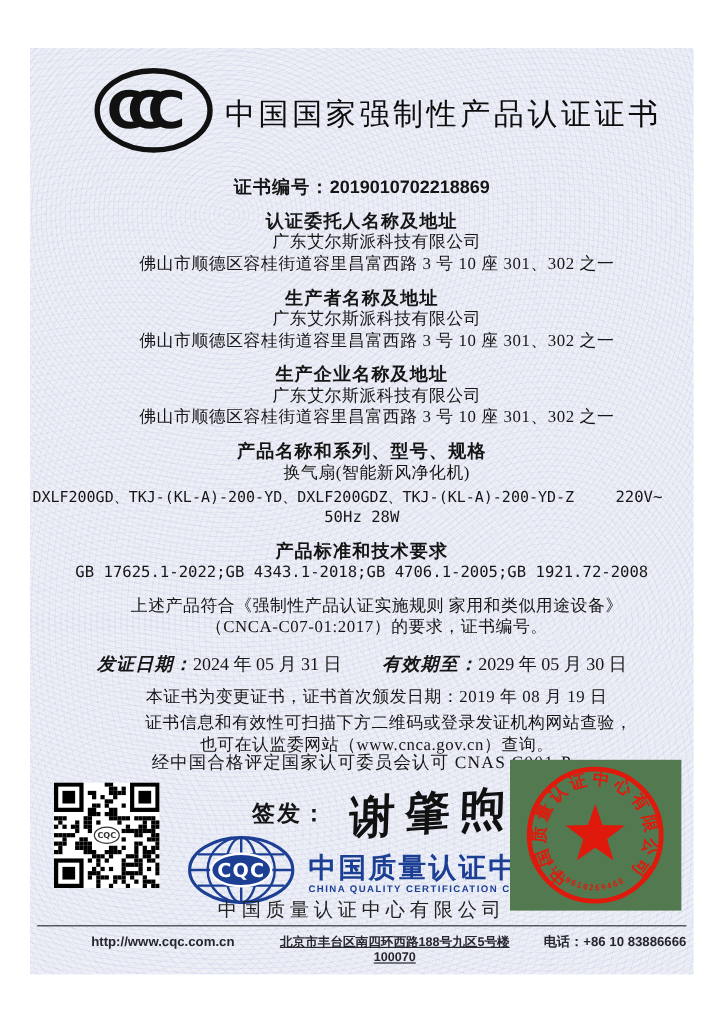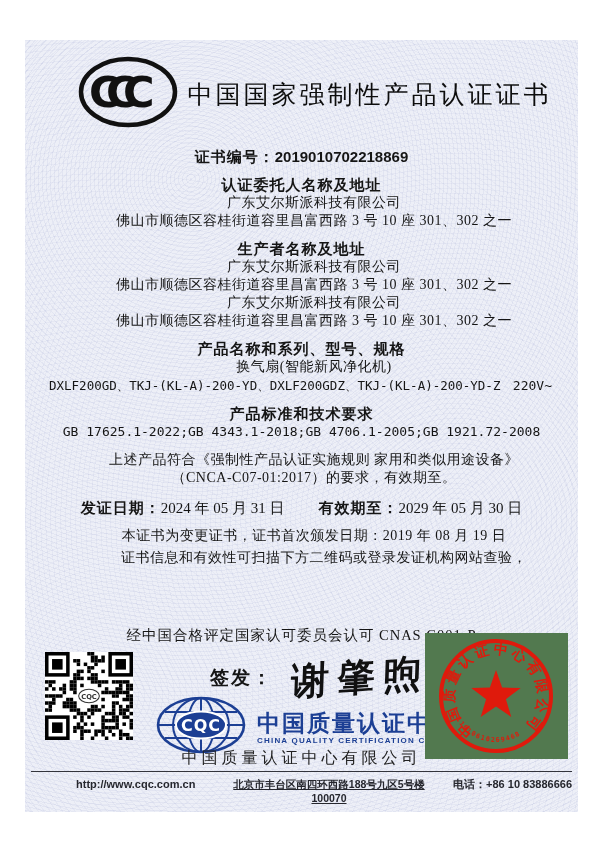--- a/index.html
+++ b/index.html
@@ -24,26 +24,26 @@
   }
   .ln{text-align:center;line-height:18px;}
   .h{font-weight:bold;font-size:15px;letter-spacing:1px;}
   .v{font-size:14px;letter-spacing:.5px;margin-left:25px;}
   .mono{font-family:"DejaVu Sans Mono", monospace;font-size:13px;}
   .certno{margin-top:8px;font-size:15px;}
   .certno .num{font-family:"Liberation Sans", sans-serif;font-weight:bold;font-size:15px;}
   .mt{margin-top:10px;}
   .models-row{
     display:flex;justify-content:space-between;align-items:baseline;
-    padding:0 26px 0 24px;margin-top:2px;
+    padding:0 26px 0 2px;margin-top:2px;
   }
   .models-row .models{font-family:"DejaVu Sans Mono", monospace;font-size:12.5px;}
   .models-row .volt{font-family:"DejaVu Sans Mono", monospace;font-size:13px;}
   .dates{margin-top:12px;font-size:15px;}
-  .dates .lbl{font-weight:bold;letter-spacing:1px;}
+  .dates .lbl{font-weight:bold;letter-spacing:1px;font-style:italic;}
   .dates .gap{display:inline-block;width:34px;}
   .accred{position:absolute;left:0;right:0;top:586px;text-align:center;font-size:14.5px;letter-spacing:1px;}
   .qr{position:absolute;left:20px;top:612px;width:88px;height:88px;}
   .sig-row{position:absolute;left:185px;top:612px;display:flex;align-items:center;}
   .sig-label{font-weight:bold;font-size:19px;letter-spacing:2px;}
   .sig-name{
     font-size:38px;font-weight:bold;letter-spacing:8px;margin-left:18px;
     transform:rotate(-4deg) skewX(-6deg);display:inline-block;color:#111;
   }
   .cqc-row{position:absolute;left:130px;top:655px;display:flex;align-items:center;}
@@ -85,42 +85,45 @@
   </div>
 
   <div class="ln h mt">认证委托人名称及地址</div>
   <div class="ln v">广东艾尔斯派科技有限公司</div>
   <div class="ln v">佛山市顺德区容桂街道容里昌富西路 3 号 10 座 301、302 之一</div>
 
   <div class="ln h mt">生产者名称及地址</div>
   <div class="ln v">广东艾尔斯派科技有限公司</div>
   <div class="ln v">佛山市顺德区容桂街道容里昌富西路 3 号 10 座 301、302 之一</div>
 
+  <div class="ln h mt">生产企业名称及地址</div>
   <div class="ln v">广东艾尔斯派科技有限公司</div>
   <div class="ln v">佛山市顺德区容桂街道容里昌富西路 3 号 10 座 301、302 之一</div>
 
   <div class="ln h mt">产品名称和系列、型号、规格</div>
   <div class="ln v">换气扇(智能新风净化机)</div>
   <div class="models-row">
     <span class="models">DXLF200GD、TKJ-(KL-A)-200-YD、DXLF200GDZ、TKJ-(KL-A)-200-YD-Z</span>
     <span class="volt">220V~</span>
   </div>
+  <div class="ln mono">50Hz 28W</div>
 
   <div class="ln h mt">产品标准和技术要求</div>
   <div class="ln mono">GB 17625.1-2022;GB 4343.1-2018;GB 4706.1-2005;GB 1921.72-2008</div>
 
   <div class="ln v mt">上述产品符合《强制性产品认证实施规则 家用和类似用途设备》</div>
-  <div class="ln v">（CNCA-C07-01:2017）的要求，有效期至。</div>
+  <div class="ln v">（CNCA-C07-01:2017）的要求，证书编号。</div>
 
   <div class="ln dates">
     <span class="lbl">发证日期：</span><span>2024 年 05 月 31 日</span><span class="gap"></span><span class="lbl">有效期至：</span><span>2029 年 05 月 30 日</span>
   </div>
 
   <div class="ln v mt">本证书为变更证书，证书首次颁发日期：2019 年 08 月 19 日</div>
   <div class="ln v" style="margin-top:4px;padding-left:20px;">证书信息和有效性可扫描下方二维码或登录发证机构网站查验，</div>
+  <div class="ln v">也可在认监委网站（www.cnca.gov.cn）查询。</div>
 
   <div class="accred">经中国合格评定国家认可委员会认可 CNAS C001-P</div>
 
   <div class="qr">
     <svg id="qr-svg" width="88" height="88" viewBox="0 0 85 85">
         <rect x="0" y="0" width="85" height="85" fill="#ffffff"></rect>
         <rect x="40.8" y="0" width="3.4" height="3.4" fill="#000"></rect>
         <rect x="44.199999999999996" y="0" width="3.4" height="3.4" fill="#000"></rect>
         <rect x="44.199999999999996" y="3.4" width="3.4" height="3.4" fill="#000"></rect>
         <rect x="47.6" y="3.4" width="3.4" height="3.4" fill="#000"></rect>

